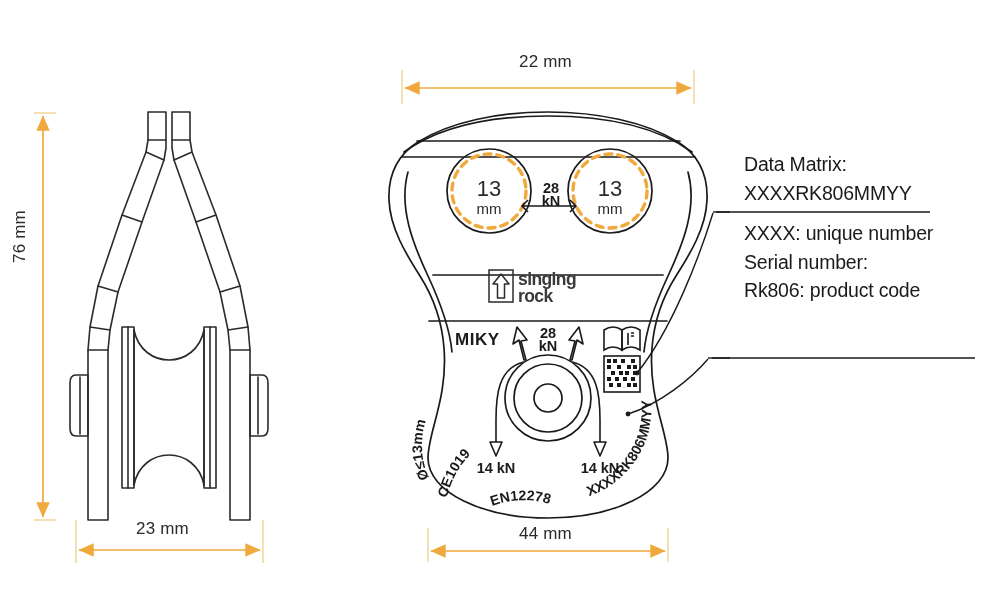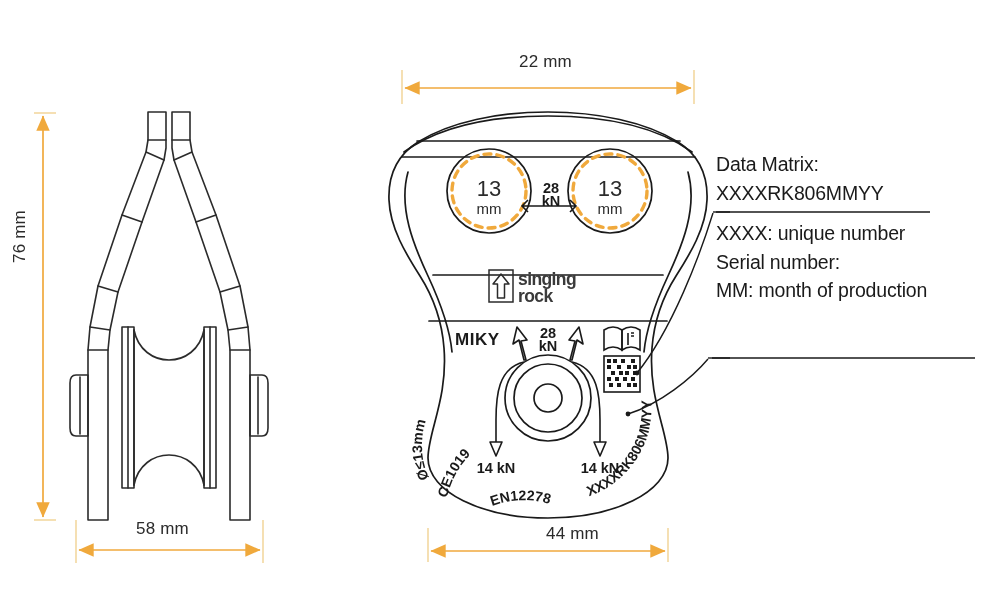--- a/index.html
+++ b/index.html
@@ -27,31 +27,31 @@
     color: #1a1a1a;
   }
   #info-panel {
     left: 716px;
     top: 150px;
     width: 268px;
     font-size: 19.5px;
     line-height: 28.5px;
     letter-spacing: -0.2px;
   }
-  #info-panel .line { white-space: nowrap; }
+  #info-panel .line { white-space: nowrap; margin-left: 28px; }
   #info-panel .group-gap { height: 12px; }
   .dim-label {
     position: absolute;
     font-size: 17px;
     color: #2b2b2b;
     letter-spacing: 0.2px;
     white-space: nowrap;
   }
   #dim-55 { left: 519px; top: 52px; }
-  #dim-44 { left: 546px; top: 524px; }
+  #dim-44 { left: 519px; top: 524px; }
   #dim-34 { left: 136px; top: 519px; }
   #dim-76 {
     left: 10px;
     top: 263px;
     transform: rotate(-90deg);
     transform-origin: left top;
   }
 </style>
 </head>
 <body>
@@ -311,23 +311,23 @@
     <line x1="405" y1="88" x2="691" y2="88" stroke="#f0a93c" stroke-width="1.7" marker-start="url(#arrO-start)" marker-end="url(#arrO-end)"></line>
 
     <line x1="428" y1="528" x2="428" y2="562" stroke="#f3d8a0" stroke-width="1.6"></line>
     <line x1="668" y1="528" x2="668" y2="562" stroke="#f3d8a0" stroke-width="1.6"></line>
     <line x1="431" y1="551" x2="665" y2="551" stroke="#f0a93c" stroke-width="1.7" marker-start="url(#arrO-start)" marker-end="url(#arrO-end)"></line>
   </g>
 </svg>
 
 <div class="dim-label" id="dim-55">22 mm</div>
 <div class="dim-label" id="dim-44">44 mm</div>
-<div class="dim-label" id="dim-34">58 mm</div>
+<div class="dim-label" id="dim-34">23 mm</div>
 <div class="dim-label" id="dim-76">76 mm</div>
 
 <div class="txt-block" id="info-panel">
   <div class="line">Data Matrix:</div>
   <div class="line">XXXXRK806MMYY</div>
   <div class="group-gap"></div>
   <div class="line">XXXX: unique number</div>
   <div class="line">Serial number:</div>
-  <div class="line">MM: month of production</div>
+  <div class="line">Rk806: product code</div>
 </div>
 
 </body></html>

